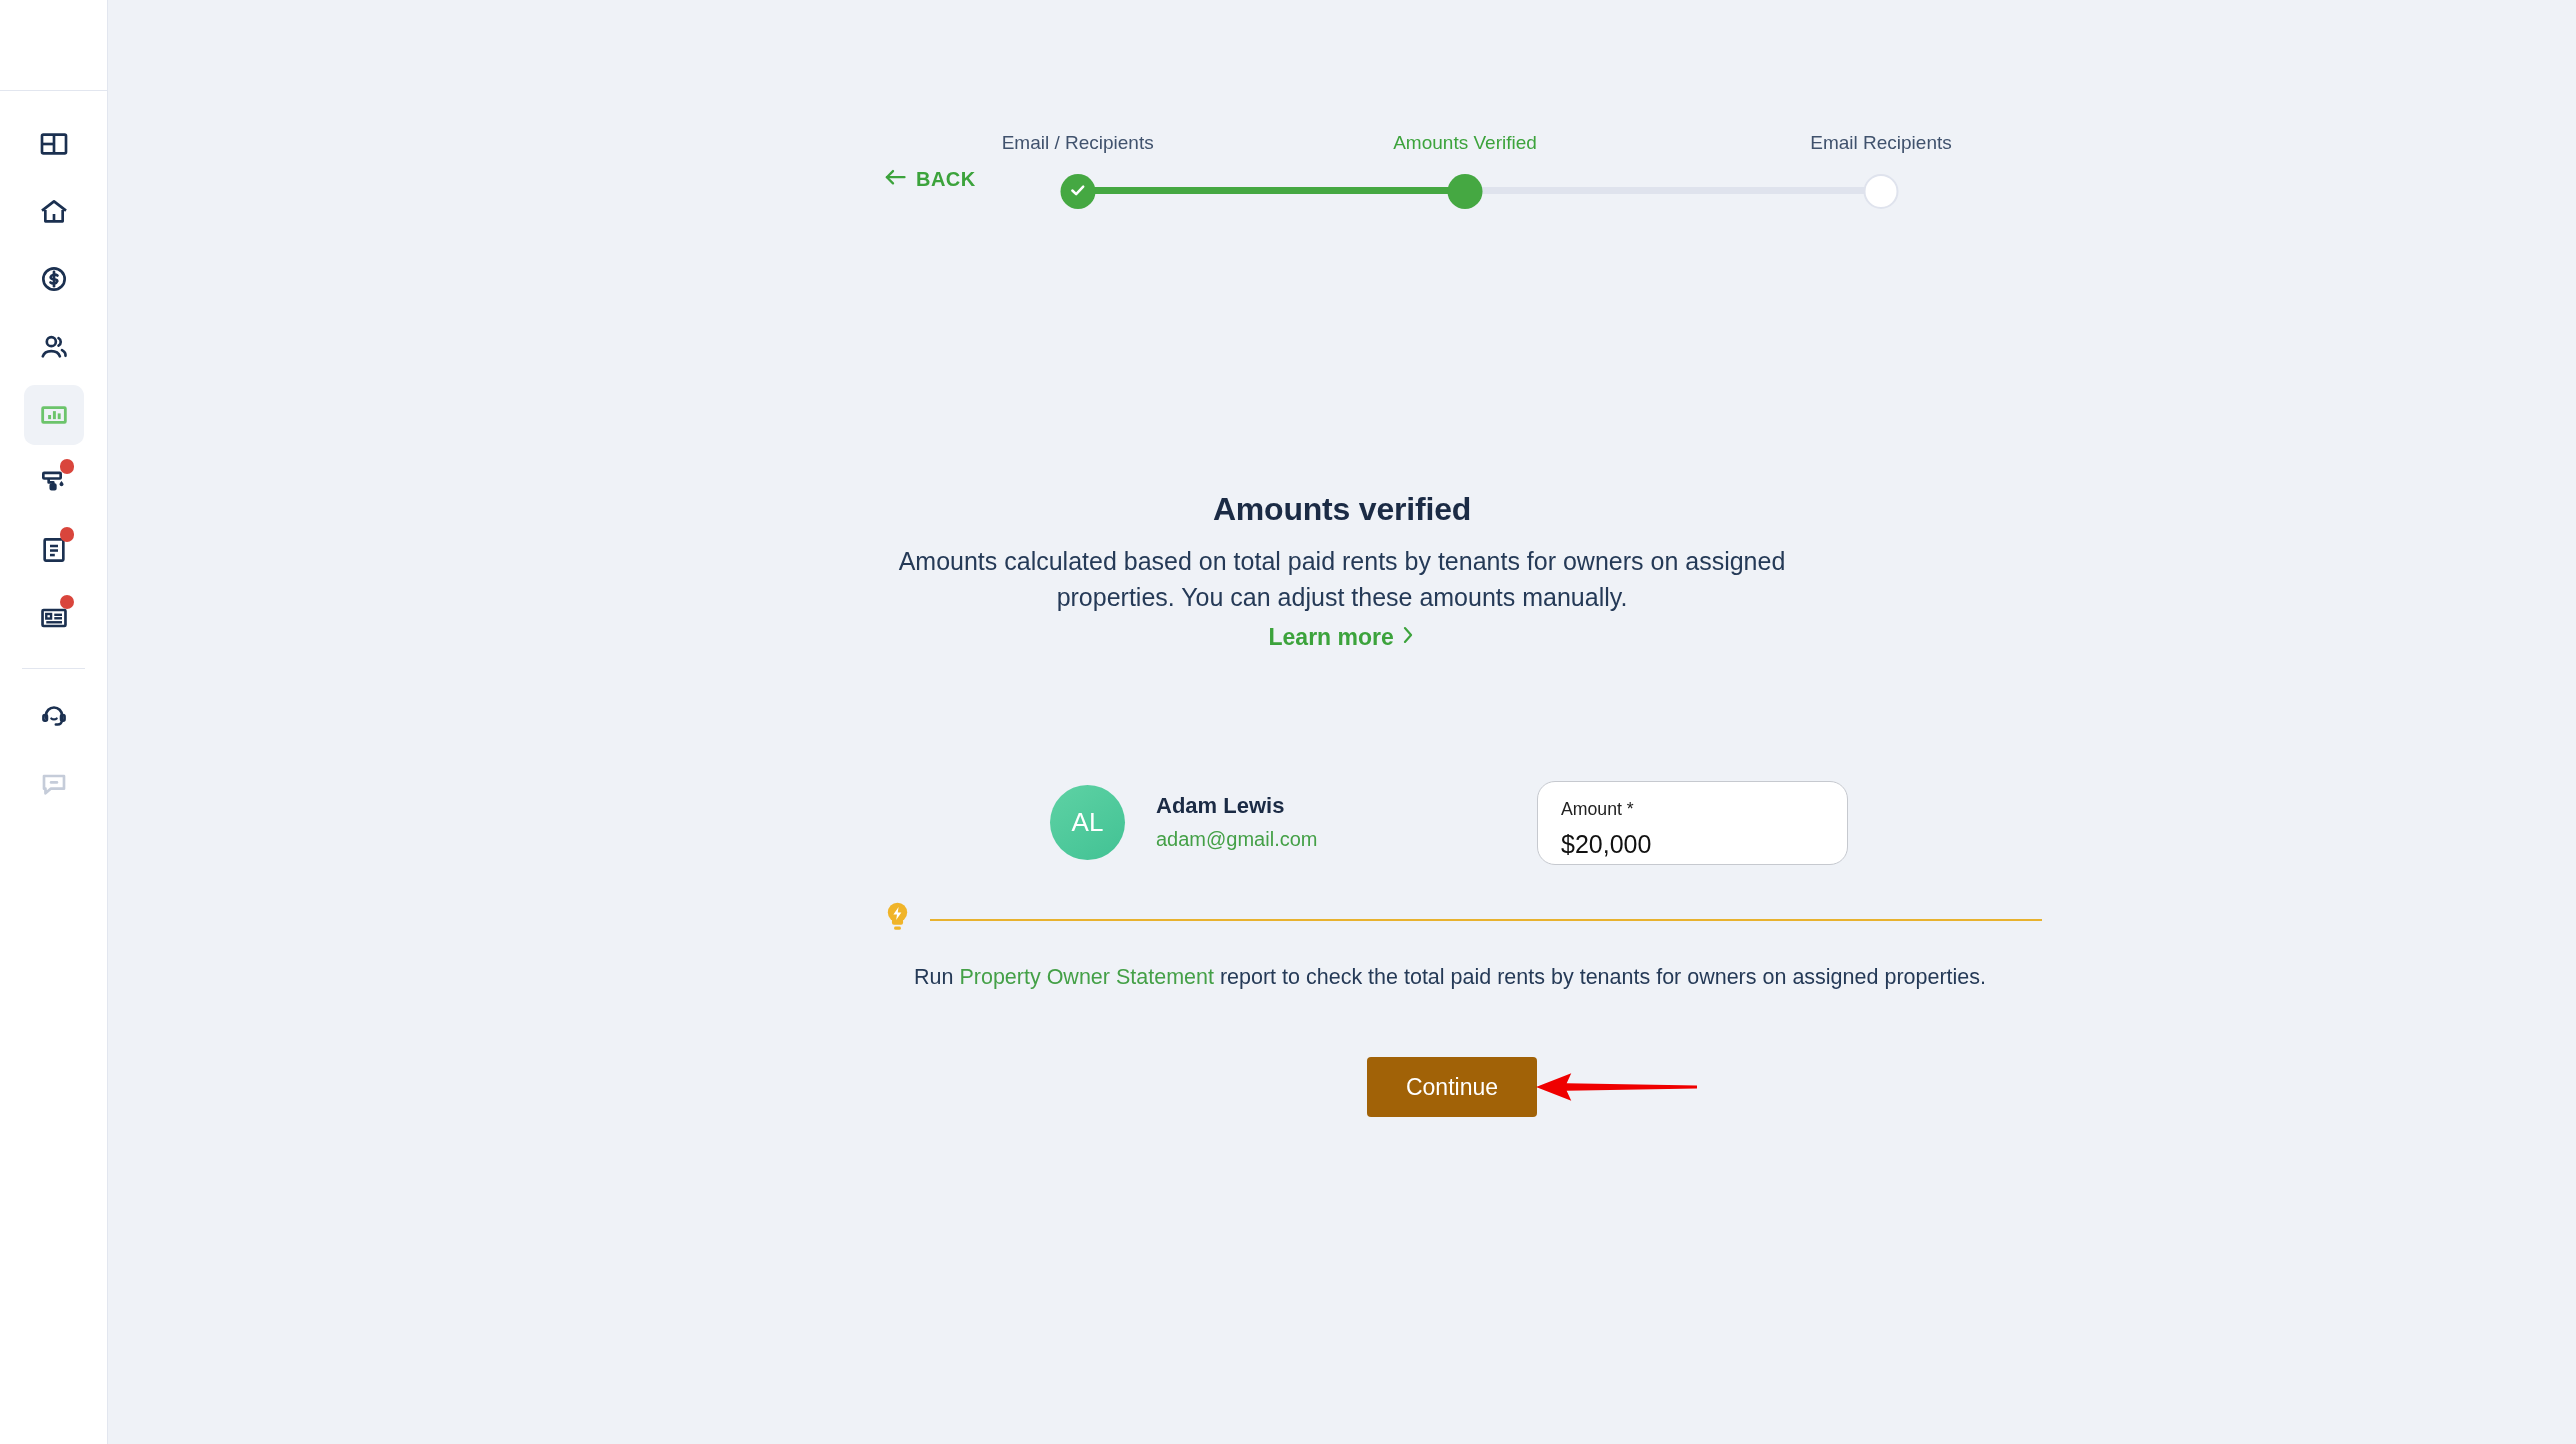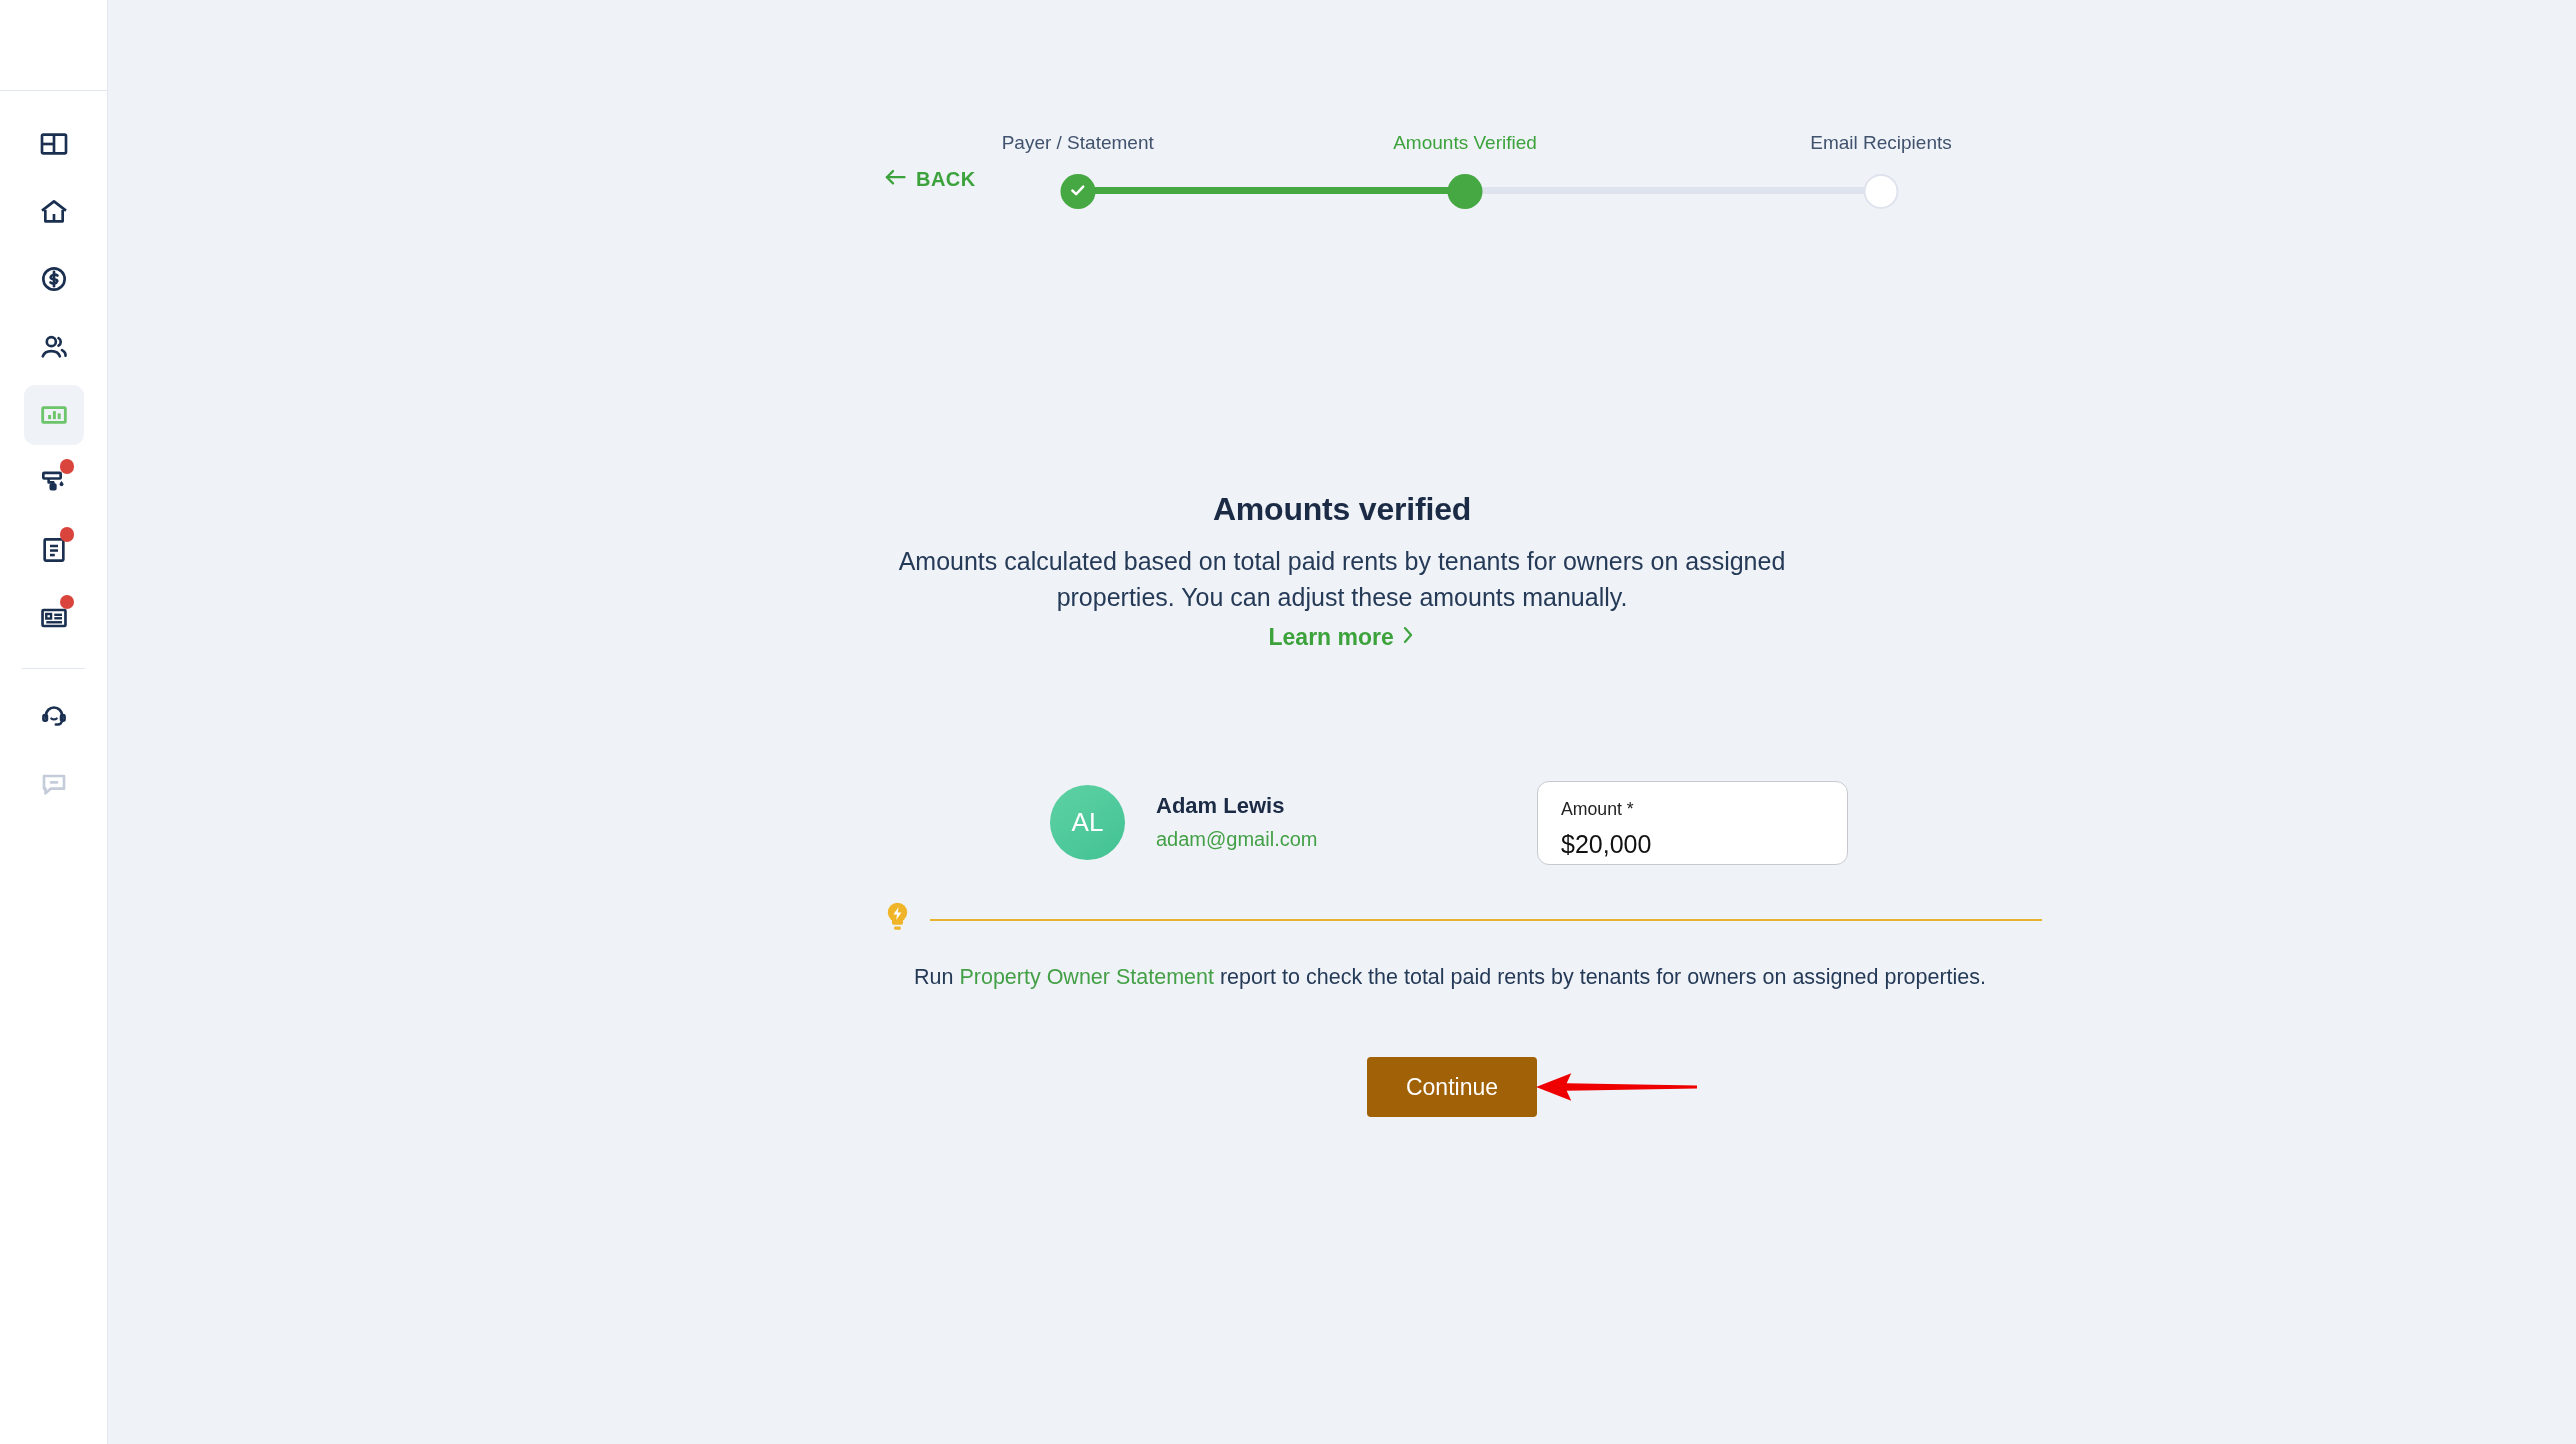--- a/index.html
+++ b/index.html
@@ -154,21 +154,21 @@
     margin-bottom: 9.2px;
   }
   .recipient-email { font-size: 20px; color: #44a047; }
 
   .amount-box {
     position: absolute;
     left: 487px; top: 6.1px;
     width: 311px; height: 84px;
     background: #ffffff;
     border: 1.5px solid #c6c9cf;
-    border-radius: 12px;
+    border-radius: 18px;
     padding: 17px 23px 0 23px;
     cursor: text;
   }
   .amount-label { font-size: 17.7px; color: #222; }
   .amount-value { font-size: 25px; color: #111; margin-top: 10px; }
 
   
   .hint {
     position: absolute;
     left: 775px; top: 900px;
@@ -336,21 +336,21 @@
           <svg width="24.6" height="18.4" viewBox="0 0 32 24" fill="none" stroke="#3ca33c" stroke-width="3" stroke-linecap="round" stroke-linejoin="round">
             <line x1="28" y1="12" x2="5" y2="12"></line>
             <polyline points="13,4 5,12 13,20"></polyline>
           </svg>
         </span>
         <span>BACK</span>
       </button>
 
       <div class="steps">
         <div class="step-labels">
-          <span class="step-label" style="left:10.7px;">Payer / Statement</span>
+          <span class="step-label" style="left:10.7px;">Email / Recipients</span>
           <span class="step-label current" style="left:398px;">Amounts Verified</span>
           <span class="step-label" style="left:814px;text-align:center;">Email Recipients</span>
         </div>
 
         <div class="track"></div>
         <div class="track-fill"></div>
 
         <div class="node done" style="left:10.7px;">
           <span>
             <svg width="18.4" height="18.4" viewBox="0 0 24 24" fill="none" stroke="#ffffff" stroke-width="3.2" stroke-linecap="round" stroke-linejoin="round">

